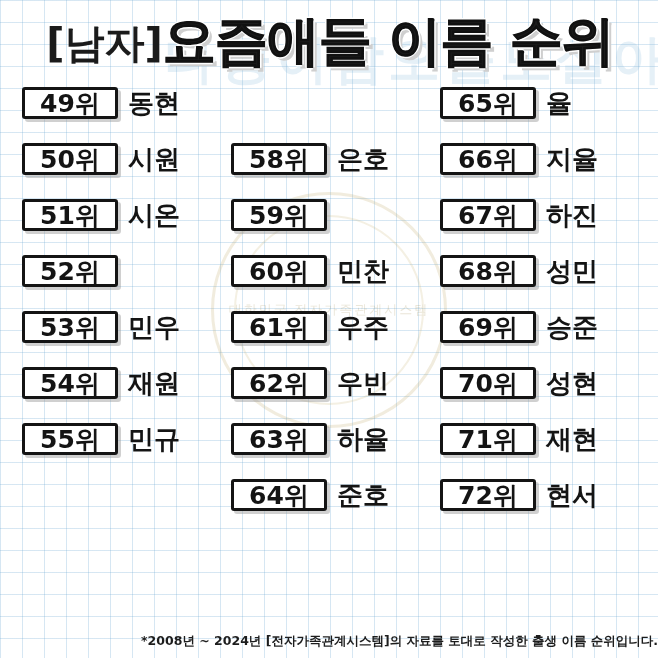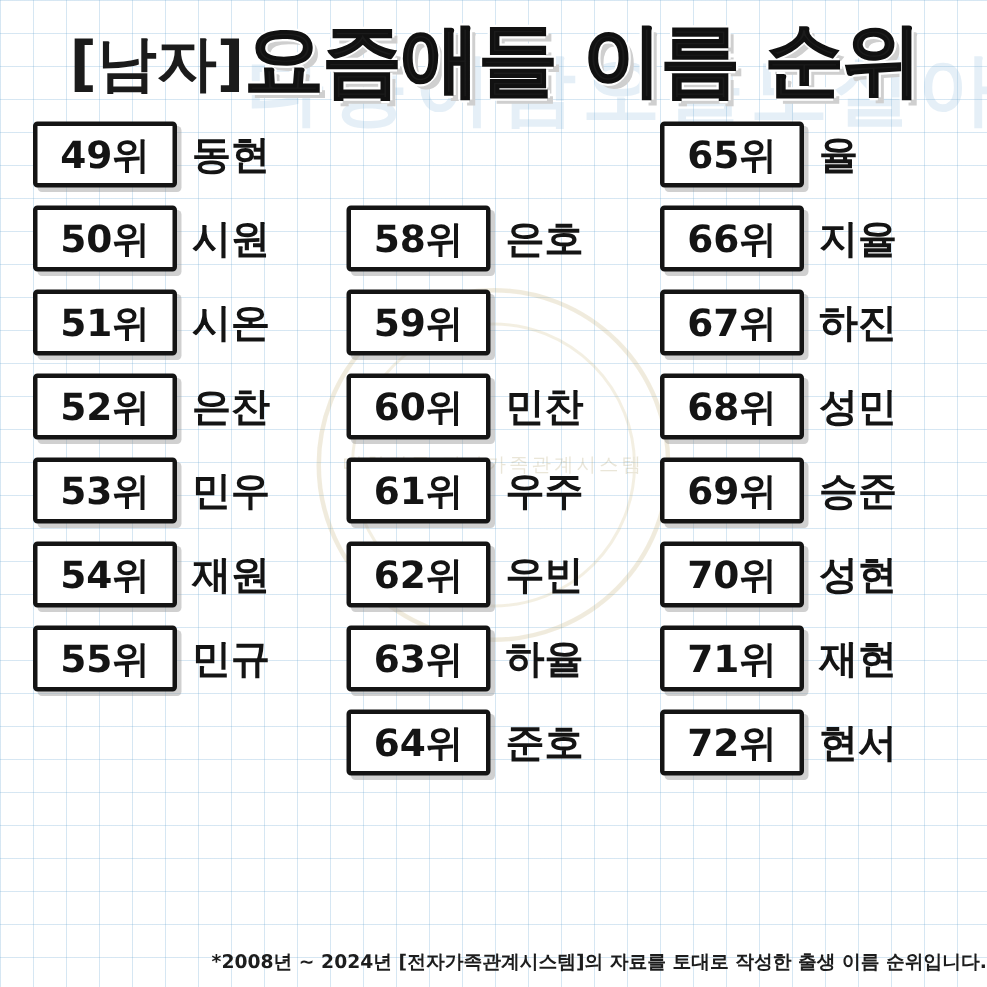--- a/index.html
+++ b/index.html
@@ -128,21 +128,21 @@
     width: 196px;
   }
   .entry {
     display: flex;
     align-items: center;
     gap: 10px;
     height: 48px;
   }
   .rank-box {
     width: 96px;
-    height: 44px;
+    height: 32px;
     box-sizing: border-box;
     border: 3px solid #141414;
     border-radius: 3px;
     background: #ffffff;
     display: flex;
     align-items: center;
     justify-content: center;
     font-family: "DejaVu Sans", "Liberation Sans", sans-serif;
     font-size: 25px;
     font-weight: bold;
@@ -198,21 +198,20 @@
       <div class="entry">
         <div class="rank-box">50위</div>
         <div class="name">시원</div>
       </div>
       <div class="entry">
         <div class="rank-box">51위</div>
         <div class="name">시온</div>
       </div>
       <div class="entry">
         <div class="rank-box">52위</div>
-        <div class="name">은찬</div>
       </div>
       <div class="entry">
         <div class="rank-box">53위</div>
         <div class="name">민우</div>
       </div>
       <div class="entry">
         <div class="rank-box">54위</div>
         <div class="name">재원</div>
       </div>
       <div class="entry">

